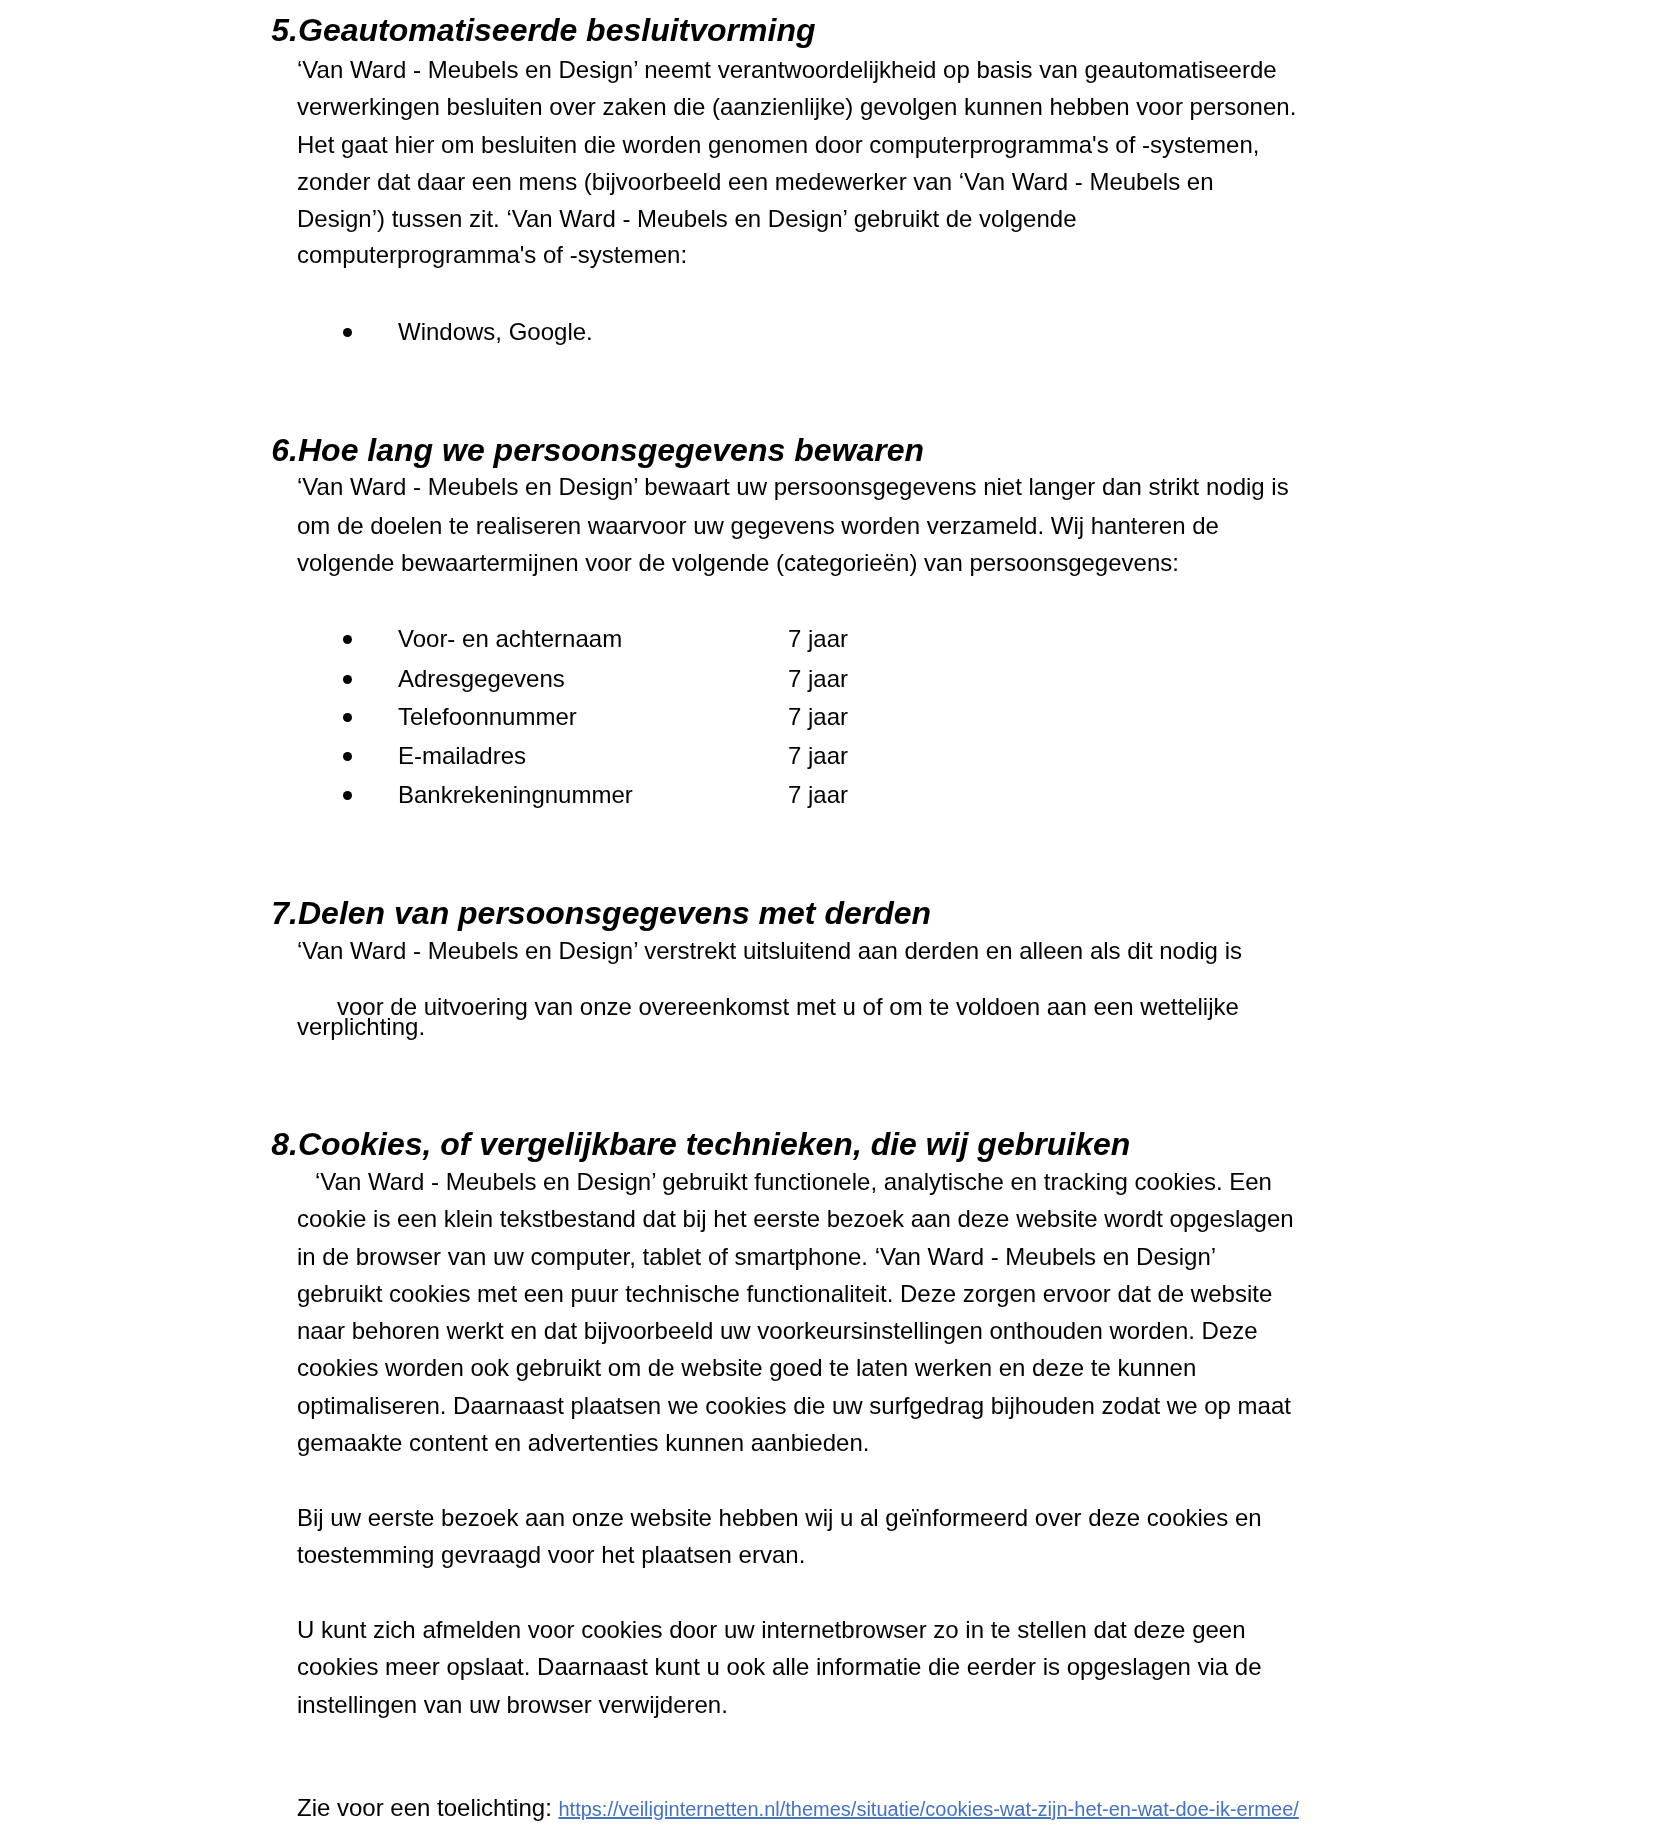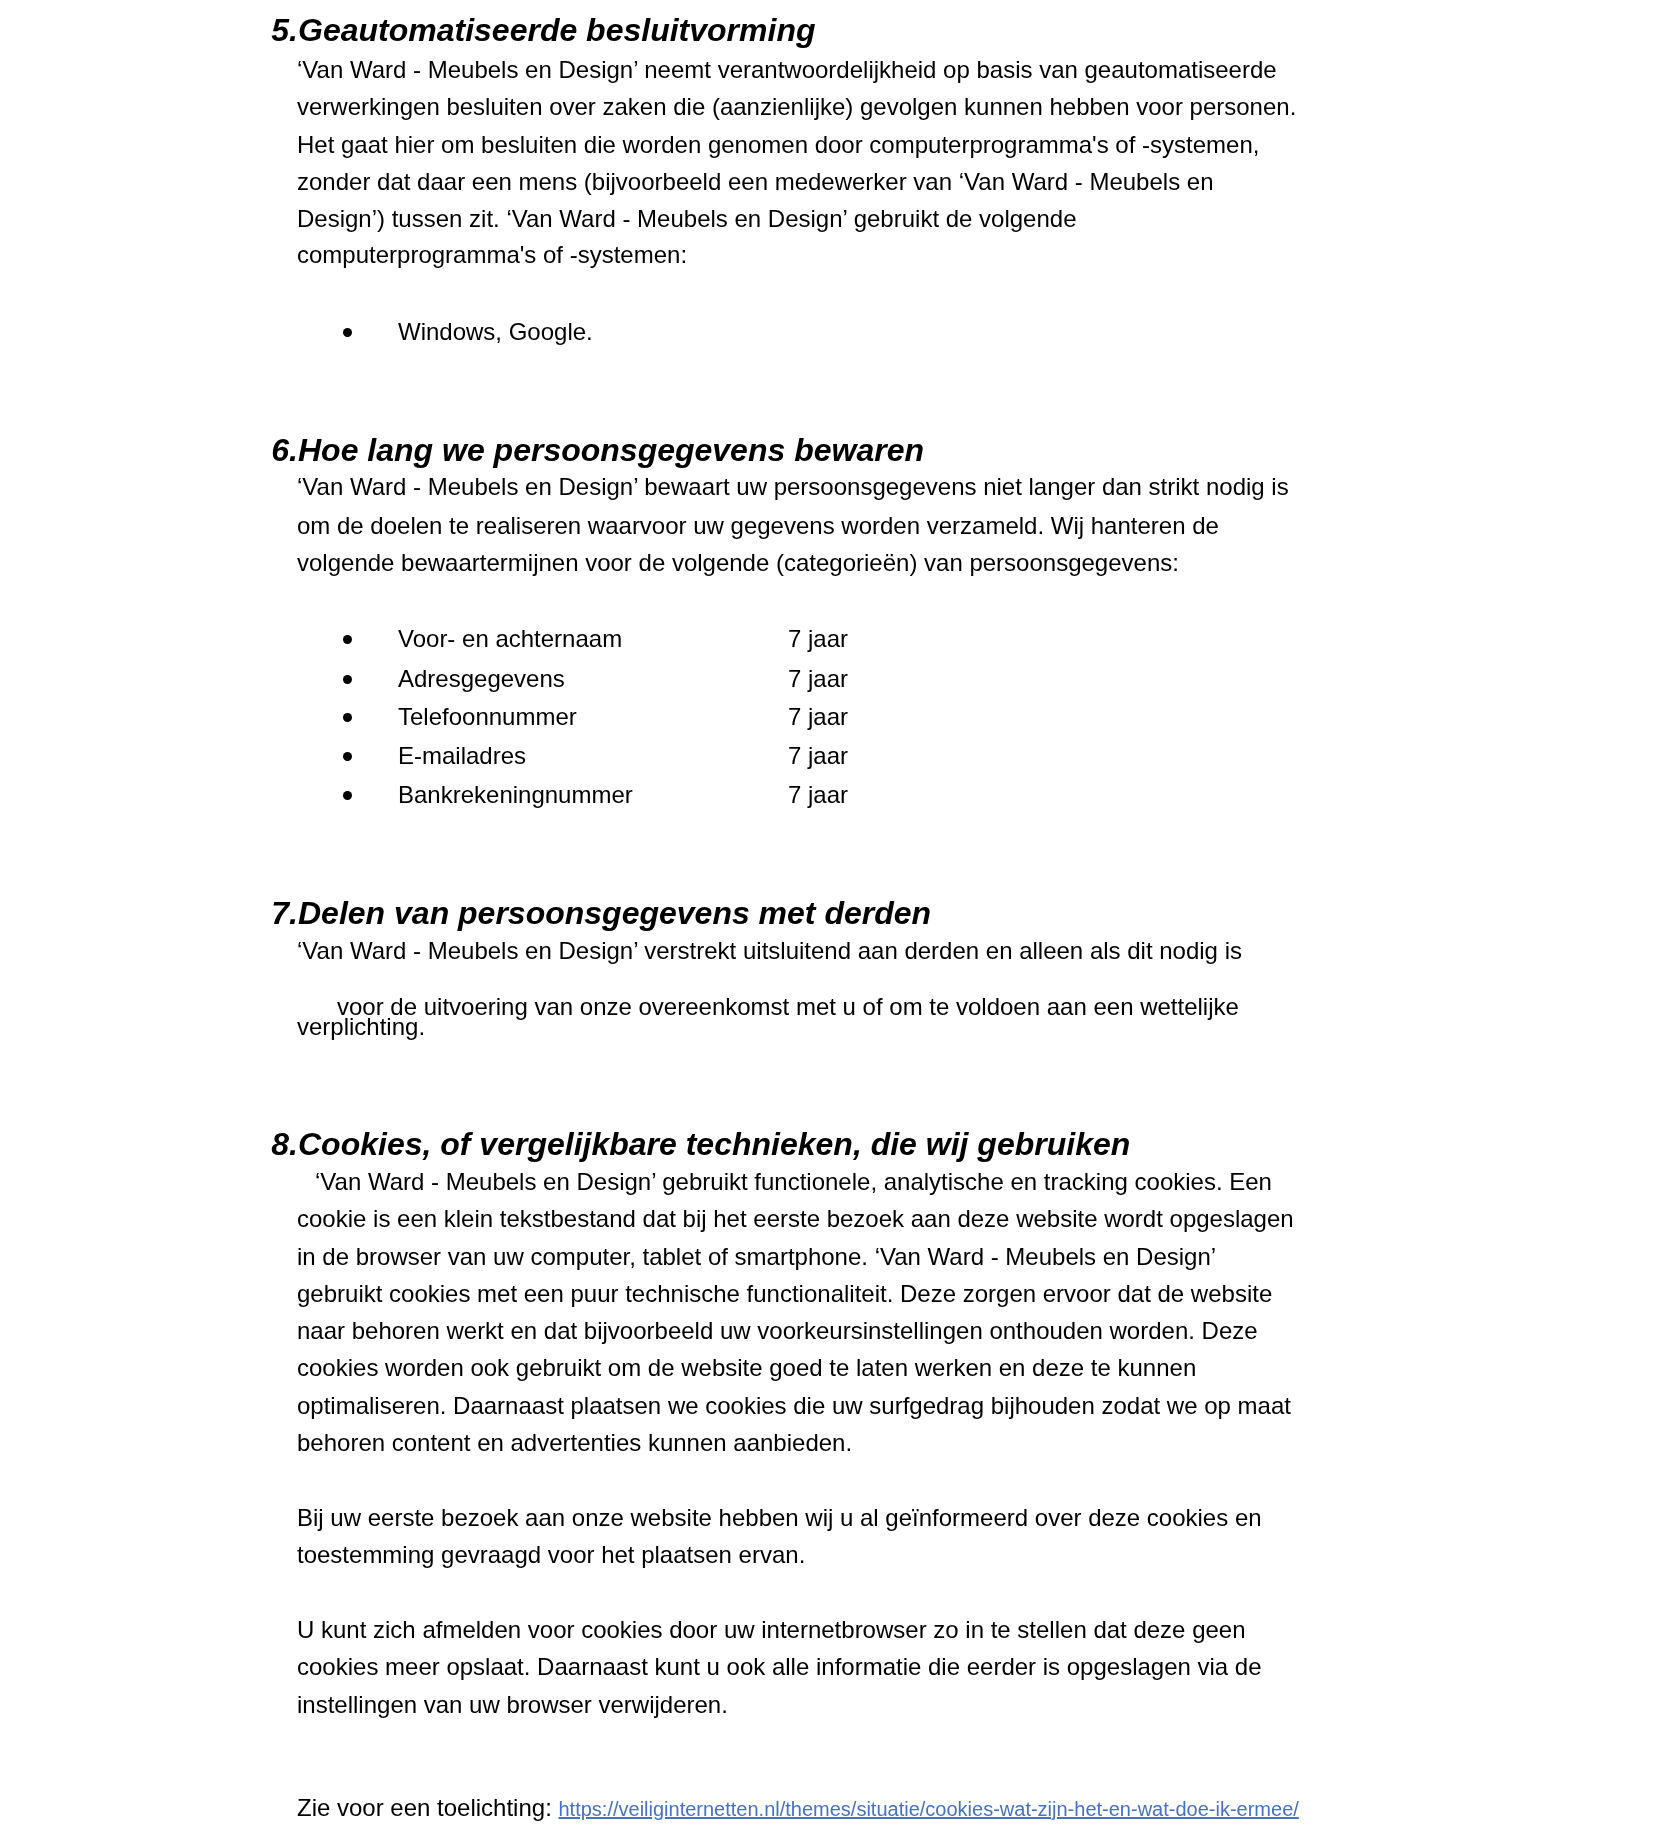--- a/index.html
+++ b/index.html
@@ -75,21 +75,21 @@
 <div class="heading" style="top:1125px;">
   <span class="num">8.</span><span>Cookies, of vergelijkbare technieken, die wij gebruiken</span>
 </div>
 <div class="line" style="top:1163px;margin-left:18px;">‘Van Ward - Meubels en Design’ gebruikt functionele, analytische en tracking cookies. Een</div>
 <div class="line" style="top:1200px;">cookie is een klein tekstbestand dat bij het eerste bezoek aan deze website wordt opgeslagen</div>
 <div class="line" style="top:1238px;">in de browser van uw computer, tablet of smartphone. ‘Van Ward - Meubels en Design’</div>
 <div class="line" style="top:1275px;">gebruikt cookies met een puur technische functionaliteit. Deze zorgen ervoor dat de website</div>
 <div class="line" style="top:1312px;">naar behoren werkt en dat bijvoorbeeld uw voorkeursinstellingen onthouden worden. Deze</div>
 <div class="line" style="top:1349px;">cookies worden ook gebruikt om de website goed te laten werken en deze te kunnen</div>
 <div class="line" style="top:1387px;">optimaliseren. Daarnaast plaatsen we cookies die uw surfgedrag bijhouden zodat we op maat</div>
-<div class="line" style="top:1424px;">behoren content en advertenties kunnen aanbieden.</div>
+<div class="line" style="top:1424px;">gemaakte content en advertenties kunnen aanbieden.</div>
 
 <div class="line" style="top:1499px;">Bij uw eerste bezoek aan onze website hebben wij u al geïnformeerd over deze cookies en</div>
 <div class="line" style="top:1536px;">toestemming gevraagd voor het plaatsen ervan.</div>
 
 <div class="line" style="top:1611px;">U kunt zich afmelden voor cookies door uw internetbrowser zo in te stellen dat deze geen</div>
 <div class="line" style="top:1648px;">cookies meer opslaat. Daarnaast kunt u ook alle informatie die eerder is opgeslagen via de</div>
 <div class="line" style="top:1686px;">instellingen van uw browser verwijderen.</div>
 
 <div class="line" style="top:1761px;margin-top:28px;">
   <span>Zie voor een toelichting:</span>

